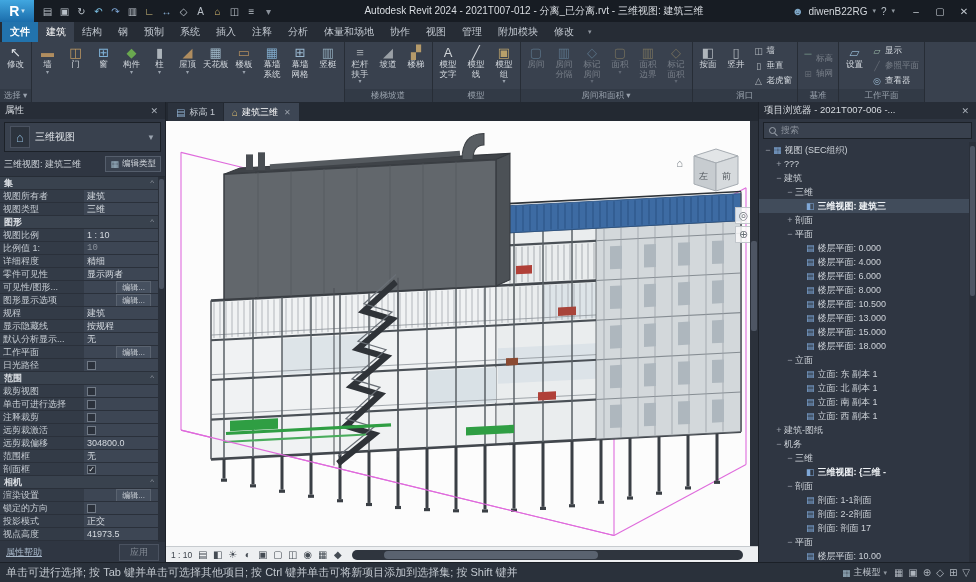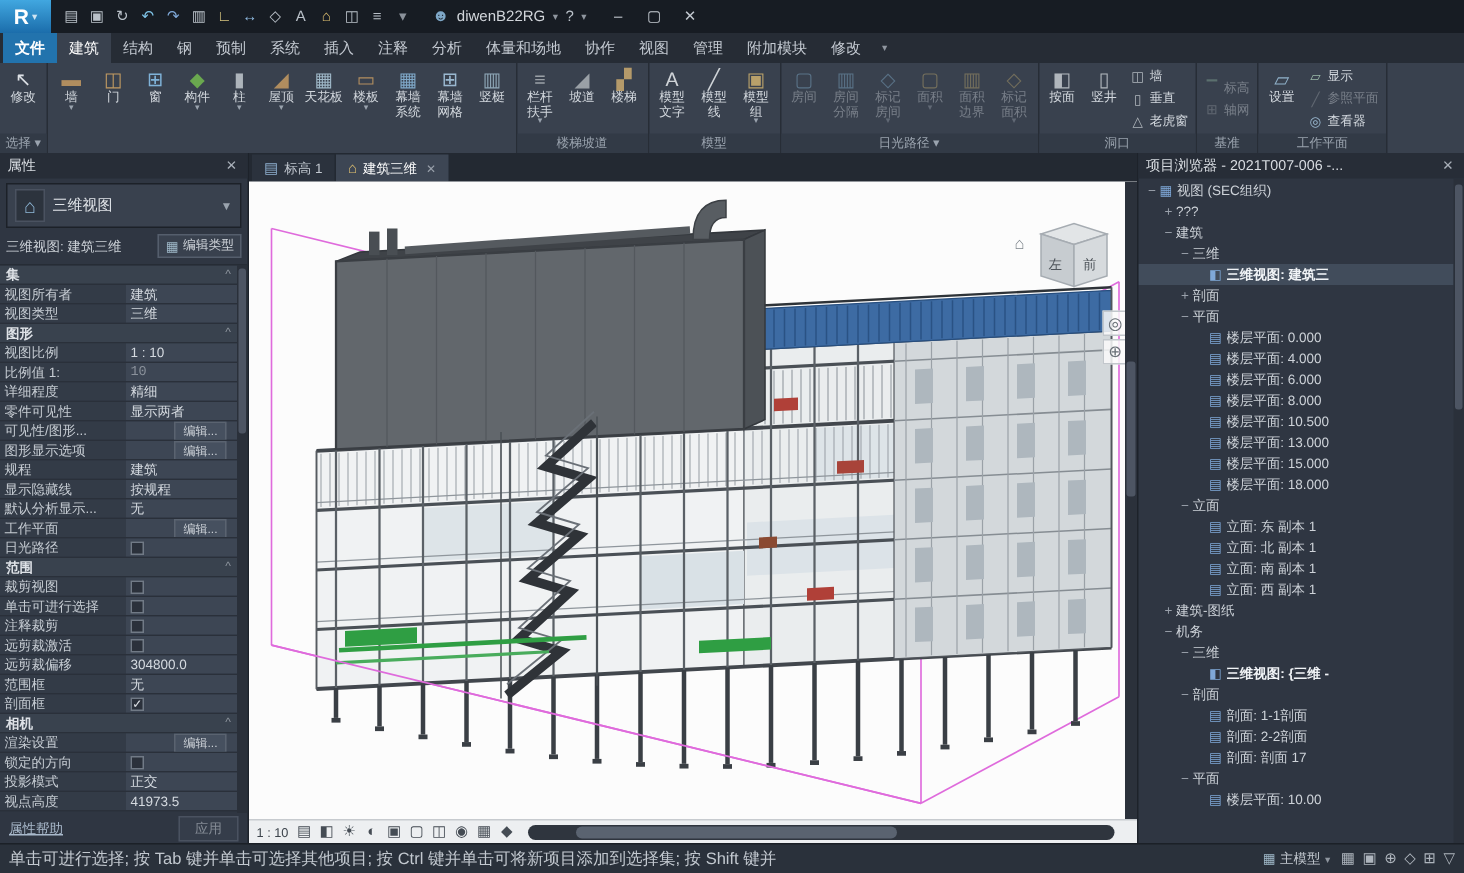--- a/index.html
+++ b/index.html
@@ -137,20 +137,21 @@
         <span class="ic" style="color: rgb(185, 192, 200);">▥</span>
         <span class="ic" style="color: rgb(216, 197, 127);">∟</span>
         <span class="ic" style="color: rgb(143, 185, 224);">↔</span>
         <span class="ic" style="color: rgb(185, 192, 200);">◇</span>
         <span class="ic" style="color: rgb(185, 192, 200);">A</span>
         <span class="ic" style="color: rgb(224, 192, 112);">⌂</span>
         <span class="ic" style="color: rgb(185, 192, 200);">◫</span>
         <span class="ic" style="color: rgb(185, 192, 200);">≡</span>
         <span class="ic" style="color: rgb(138, 145, 154);">▾</span>
       </div>
+    <div id="tb-title">Autodesk Revit 2024 - 2021T007-012 - 分离_已分离.rvt - 三维视图: 建筑三维</div>
     <div id="tb-right">
       <span class="ic" style="color:#7fa8c8;font-size:11px;">☻</span>
       <span id="tb-user">diwenB22RG</span>
       <span class="tb-caret">▾</span>
       <span class="ic" style="color:#b9c0c8;">?</span>
       <span class="tb-caret">▾</span>
       <div id="winbtns">
           <span class="winbtn">–</span>
           <span class="winbtn">▢</span>
           <span class="winbtn">✕</span>
@@ -309,21 +310,21 @@
             <div class="bl">面积</div>
             <div class="bl">边界</div>
           </div>
           <div class="bigbtn disabled">
             <span class="bi" style="color: rgb(200, 176, 112);">◇</span>
             <div class="bl">标记</div>
             <div class="bl">面积</div>
             <div class="dd">▾</div>
           </div>
         </div>
-        <div class="rg-label">日光路径 ▾</div>
+        <div class="rg-label">房间和面积 ▾</div>
       </div>
       <div class="rgroup">
         <div class="rg-btns">
           <div class="bigbtn">
             <span class="bi" style="color: rgb(176, 182, 188);">◧</span>
             <div class="bl">按面</div>
           </div>
           <div class="bigbtn">
             <span class="bi" style="color: rgb(176, 182, 188);">▯</span>
             <div class="bl">竖井</div>
@@ -904,20 +905,24 @@
           <div class="thumb"></div>
         </div>
     </div>
   </div>
 
   <div id="browser">
     <div class="panel-hdr">
       <span>项目浏览器 - 2021T007-006 -...</span>
       <span class="hdr-x">✕</span>
     </div>
+    <div id="search-row">
+      <span class="lens"></span>
+      <span class="ph">搜索</span>
+    </div>
     <div id="tree">
       <div id="tree-rows">
           <div class="trow" style="padding-left: 4px;">
             <span class="exp">−</span>
             <span class="ti" style="color: rgb(127, 168, 216);">▦</span>
             <span class="tl">视图 (SEC组织)</span>
           </div>
           <div class="trow" style="padding-left: 15px;">
             <span class="exp">+</span>
             <span class="tl">???</span>

